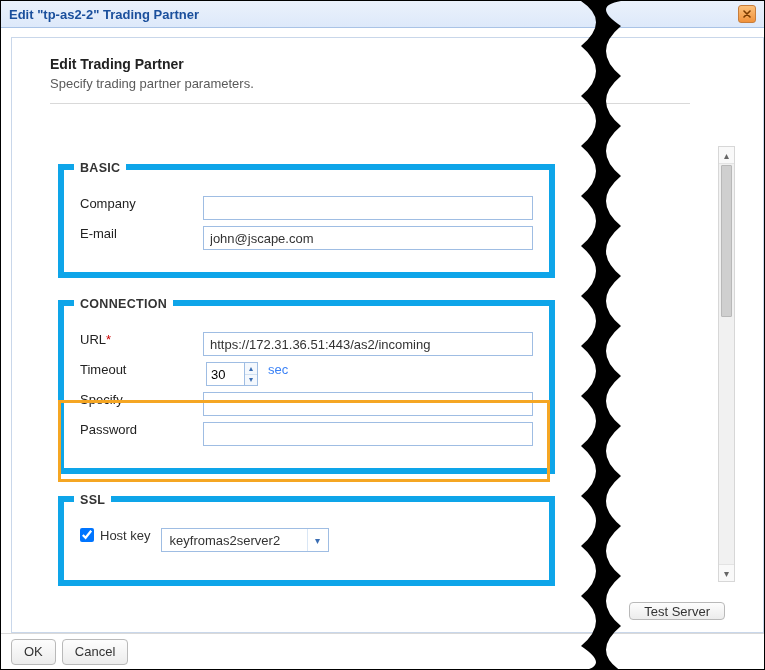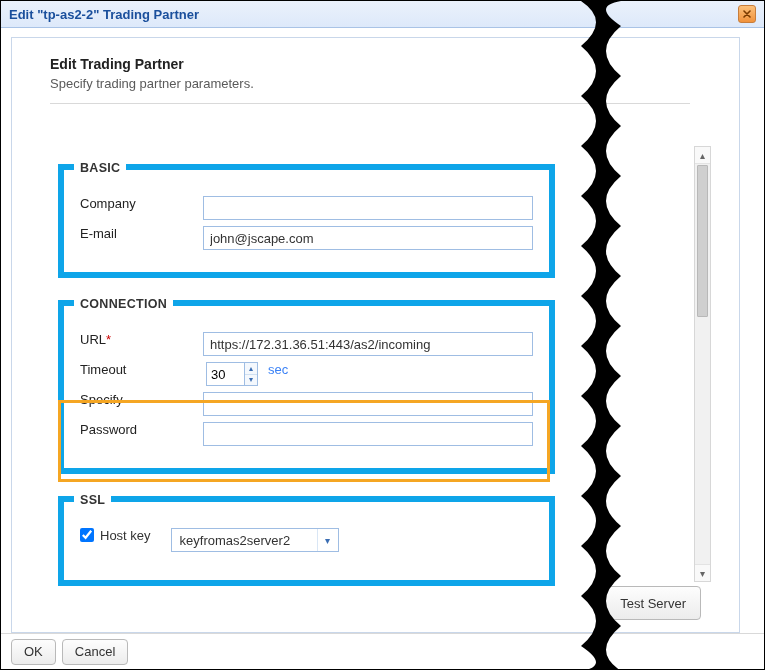--- a/index.html
+++ b/index.html
@@ -5,21 +5,21 @@
   html,body{margin:0;padding:0;font-family:Arial,Helvetica,sans-serif;font-size:13px;color:#333;background:#fff}
   .frame{position:relative;width:765px;height:670px;border:1px solid #000;box-sizing:border-box;overflow:hidden}
   
   .tear{position:absolute;top:0;left:560px;width:80px;height:670px;pointer-events:none;z-index:50}
   
   .titlebar{display:flex;align-items:center;justify-content:space-between;height:26px;padding:0 8px;border-bottom:1px solid #a9c3e6;background:linear-gradient(#eaf1fb,#dde9fa)}
   .titlebar .title{color:#1a4f9c;font-weight:bold;font-size:13px}
   .close-btn{width:16px;height:16px;border:1px solid #c77d3b;border-radius:3px;background:linear-gradient(#fcc07a,#f0923c);display:flex;align-items:center;justify-content:center;cursor:pointer}
   .close-btn svg{display:block}
   
-  .dlg-body{position:absolute;top:26px;left:0;right:0;bottom:36px;padding:10px 24px 0 10px;box-sizing:border-box}
+  .dlg-body{position:absolute;top:26px;left:0;right:0;bottom:36px;padding:10px 0 0 10px;box-sizing:border-box}
   .panel{border:1px solid #c9d7ea;background:#fff;height:100%;box-sizing:border-box;padding:18px 22px 8px 38px;position:relative}
   .header-title{font-weight:bold;font-size:14px;color:#222;margin:0}
   .header-sub{color:#5a5a5a;margin:4px 0 0 0}
   .hr{border:none;border-top:1px solid #d9d9d9;margin:12px 0 0 0;width:640px}
   
   .scroll-wrap{position:absolute;top:108px;left:28px;right:28px;bottom:50px}
   .fauxscroll{position:absolute;top:0;right:0;width:17px;bottom:0;background:#f1f1f1;border:1px solid #d7d7d7;box-sizing:border-box}
   .fauxscroll .arrow{height:16px;display:flex;align-items:center;justify-content:center;font-size:10px;color:#666;background:#f9f9f9;border-bottom:1px solid #e3e3e3}
   .fauxscroll .arrow.bot{border-bottom:none;border-top:1px solid #e3e3e3;position:absolute;bottom:0;left:0;right:0}
   .fauxscroll .thumb{position:absolute;left:2px;right:2px;top:18px;height:150px;background:#cfcfcf;border:1px solid #b8b8b8;border-radius:1px}
@@ -38,21 +38,21 @@
   .spin-btns div{flex:1;display:flex;align-items:center;justify-content:center;font-size:8px;color:#3a6db3;background:#f4f8fd;cursor:pointer}
   .spin-btns div:first-child{border-bottom:1px solid #cfe0f2}
   .unit{margin-left:10px;color:#3b82f6}
   
   .hl{position:absolute;border:3px solid #f5a623;pointer-events:none;z-index:5}
   
   .chk{width:14px;height:14px;margin:0 6px 0 0}
   .select{display:flex;align-items:center;height:24px;border:1px solid #9fbde3;background:#fff;padding:0 0 0 8px;font-size:13px;cursor:pointer;box-sizing:border-box;width:168px;justify-content:space-between}
   .select .caret{width:20px;height:100%;display:flex;align-items:center;justify-content:center;color:#3a6db3;font-size:10px;border-left:1px solid #d9e6f5}
   
-  .testbtn{position:absolute;right:38px;bottom:12px;height:34px;padding:0 14px;border:1px solid #b9b9b9;border-radius:4px;background:linear-gradient(#fdfdfd,#ececec);font-size:13px;color:#333;cursor:pointer}
+  .testbtn{position:absolute;right:38px;bottom:12px;height:18px;padding:0 14px;border:1px solid #b9b9b9;border-radius:4px;background:linear-gradient(#fdfdfd,#ececec);font-size:13px;color:#333;cursor:pointer}
   
   .footer{position:absolute;left:0;right:0;bottom:0;height:36px;border-top:1px solid #d9d9d9;background:#fff;display:flex;align-items:center;justify-content:flex-start;padding:0 10px;gap:6px;box-sizing:border-box}
   .btn{height:26px;padding:0 12px;border:1px solid #b9b9b9;border-radius:4px;background:linear-gradient(#fdfdfd,#ececec);font-size:13px;color:#333;cursor:pointer}
 </style>
 </head>
 <body>
 
 <div class="frame">
 
   <div class="titlebar">
@@ -110,21 +110,21 @@
               <span class="lab">Password</span>
               <input type="password" class="tinput" value="" style="">
             </div>
             <div class="hl" style="left:-6px;top:94px;width:486px;height:76px"></div>
           </div>
 
           <div class="group" style="padding-bottom:22px">
             <span class="legend">SSL</span>
             <div class="row">
               <input type="checkbox" class="chk" checked="" style="">
-              <span style="margin-right:20px">Host key</span>
+              <span style="margin-right:10px">Host key</span>
               <div class="select">
                 <span>keyfromas2server2</span>
                 <span class="caret">▾</span>
               </div>
             </div>
           </div>
 
         </div>
 
         <div class="fauxscroll">

